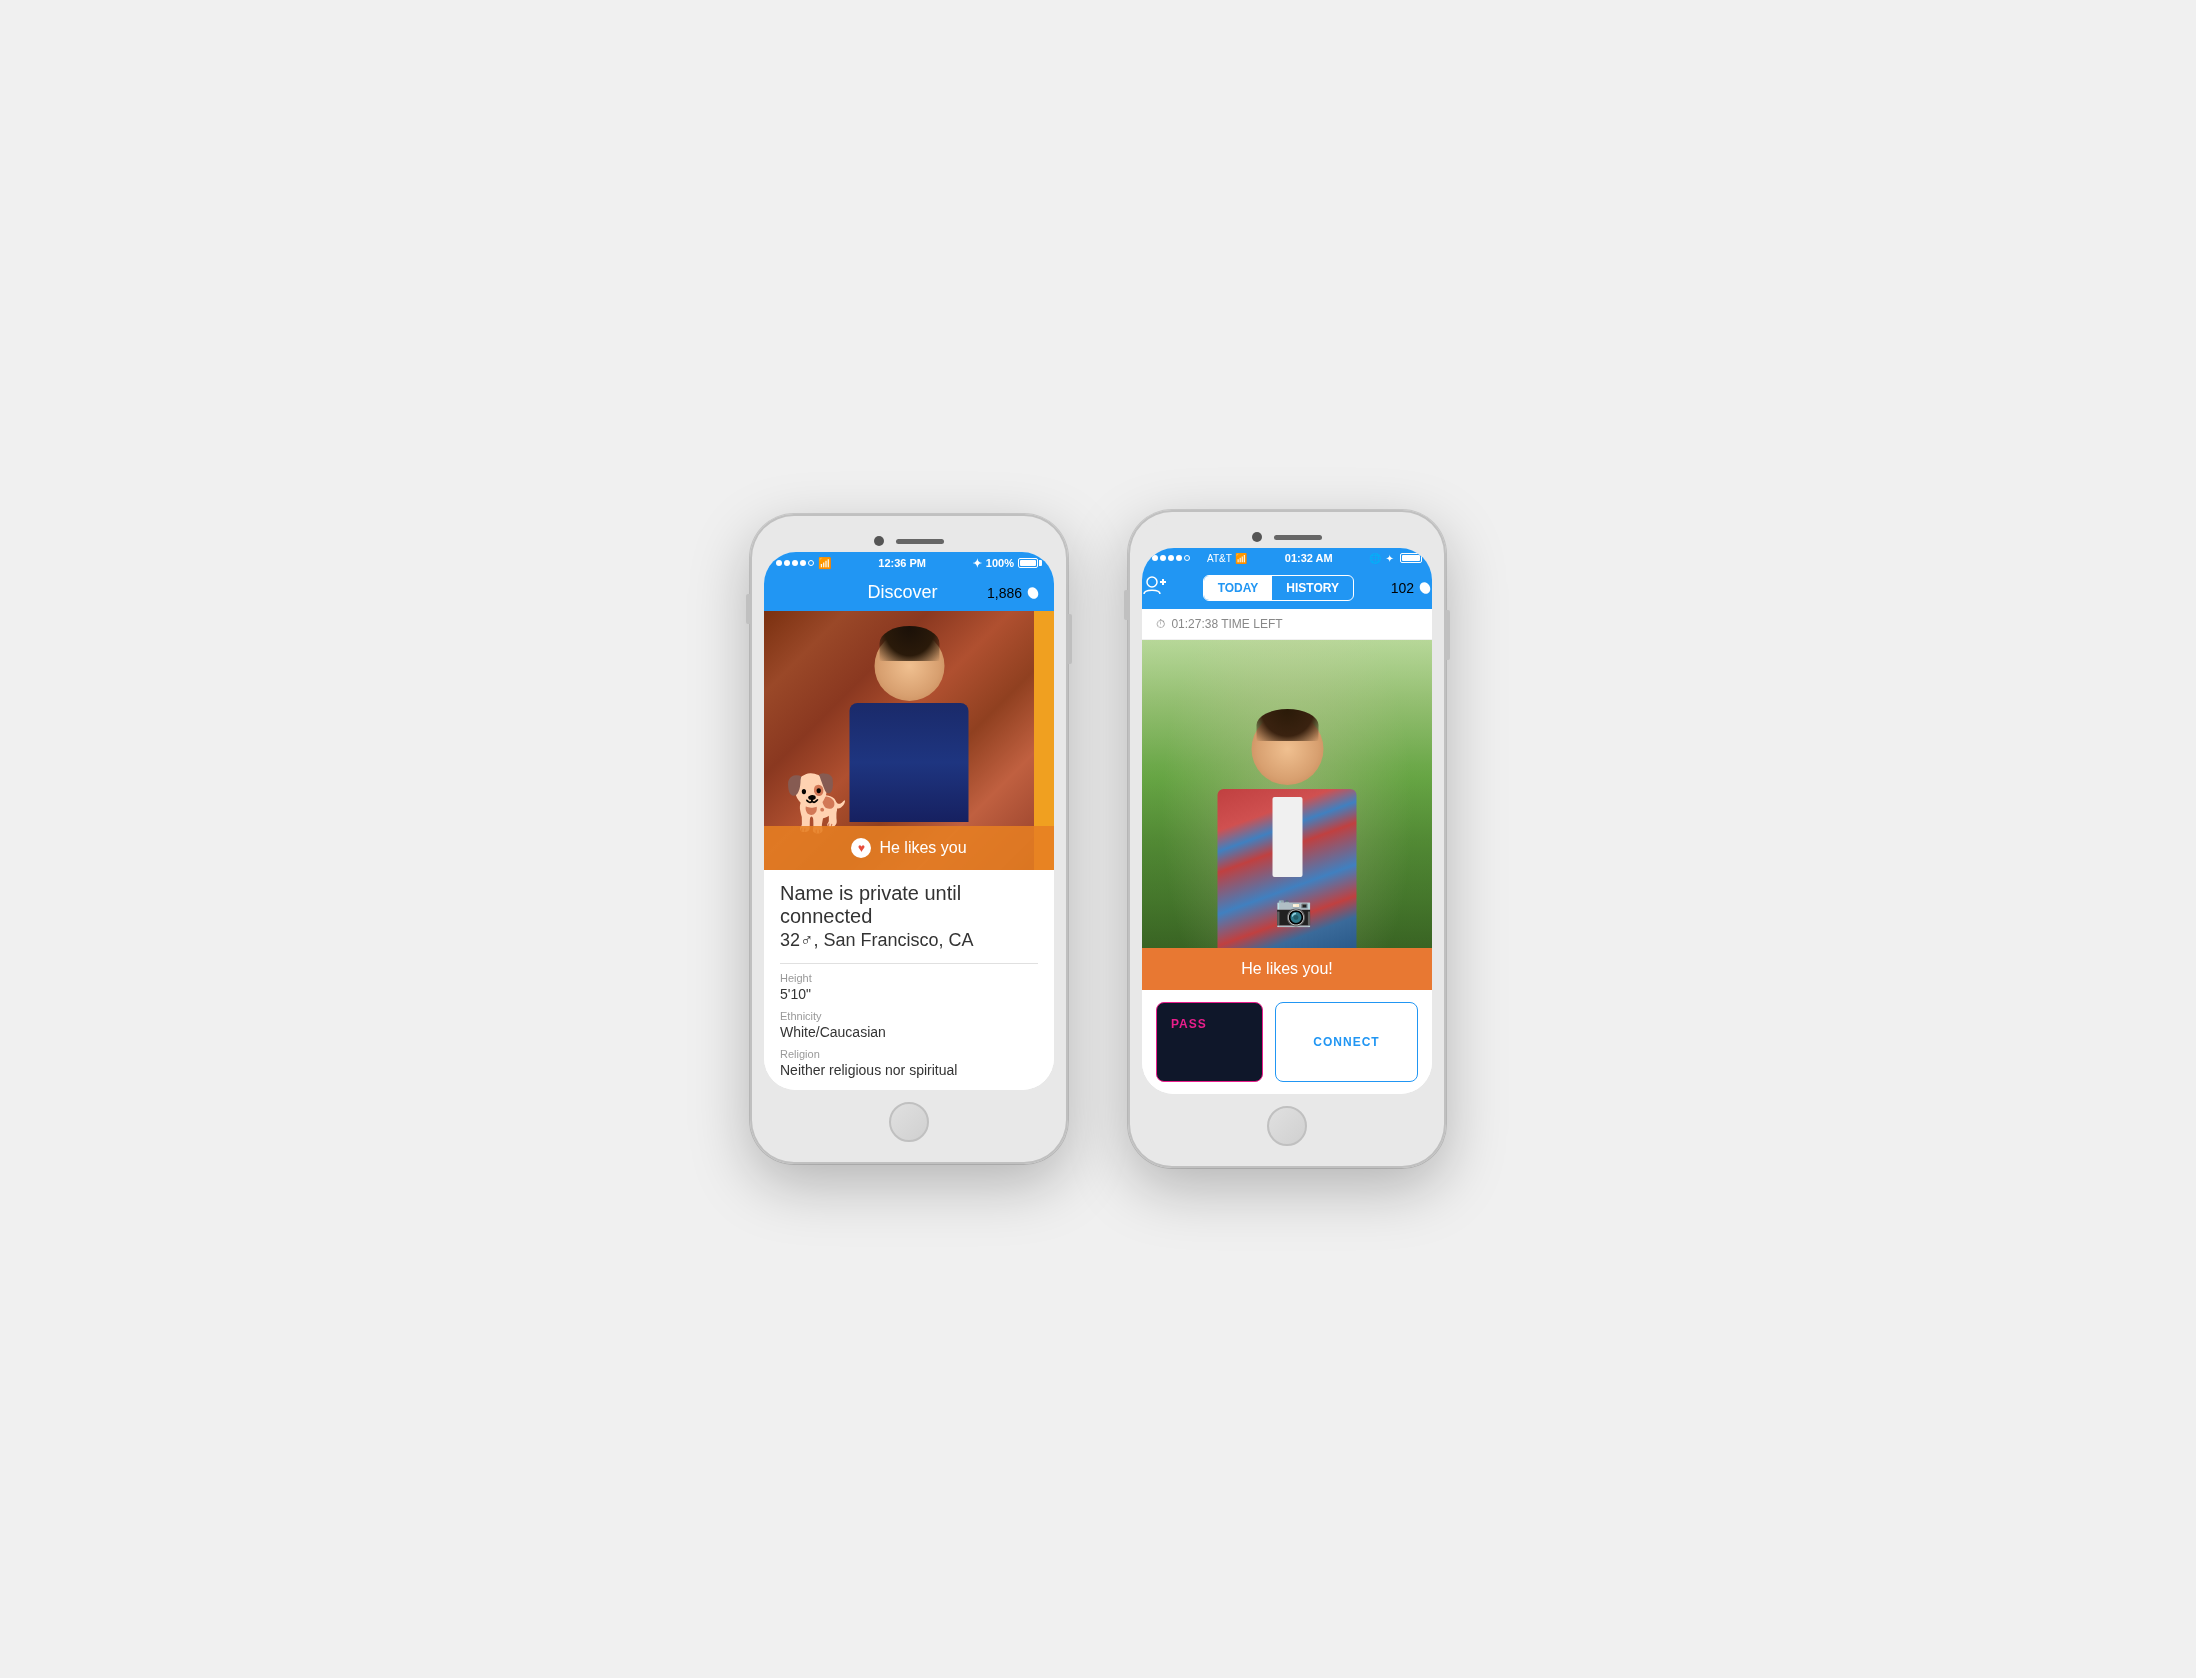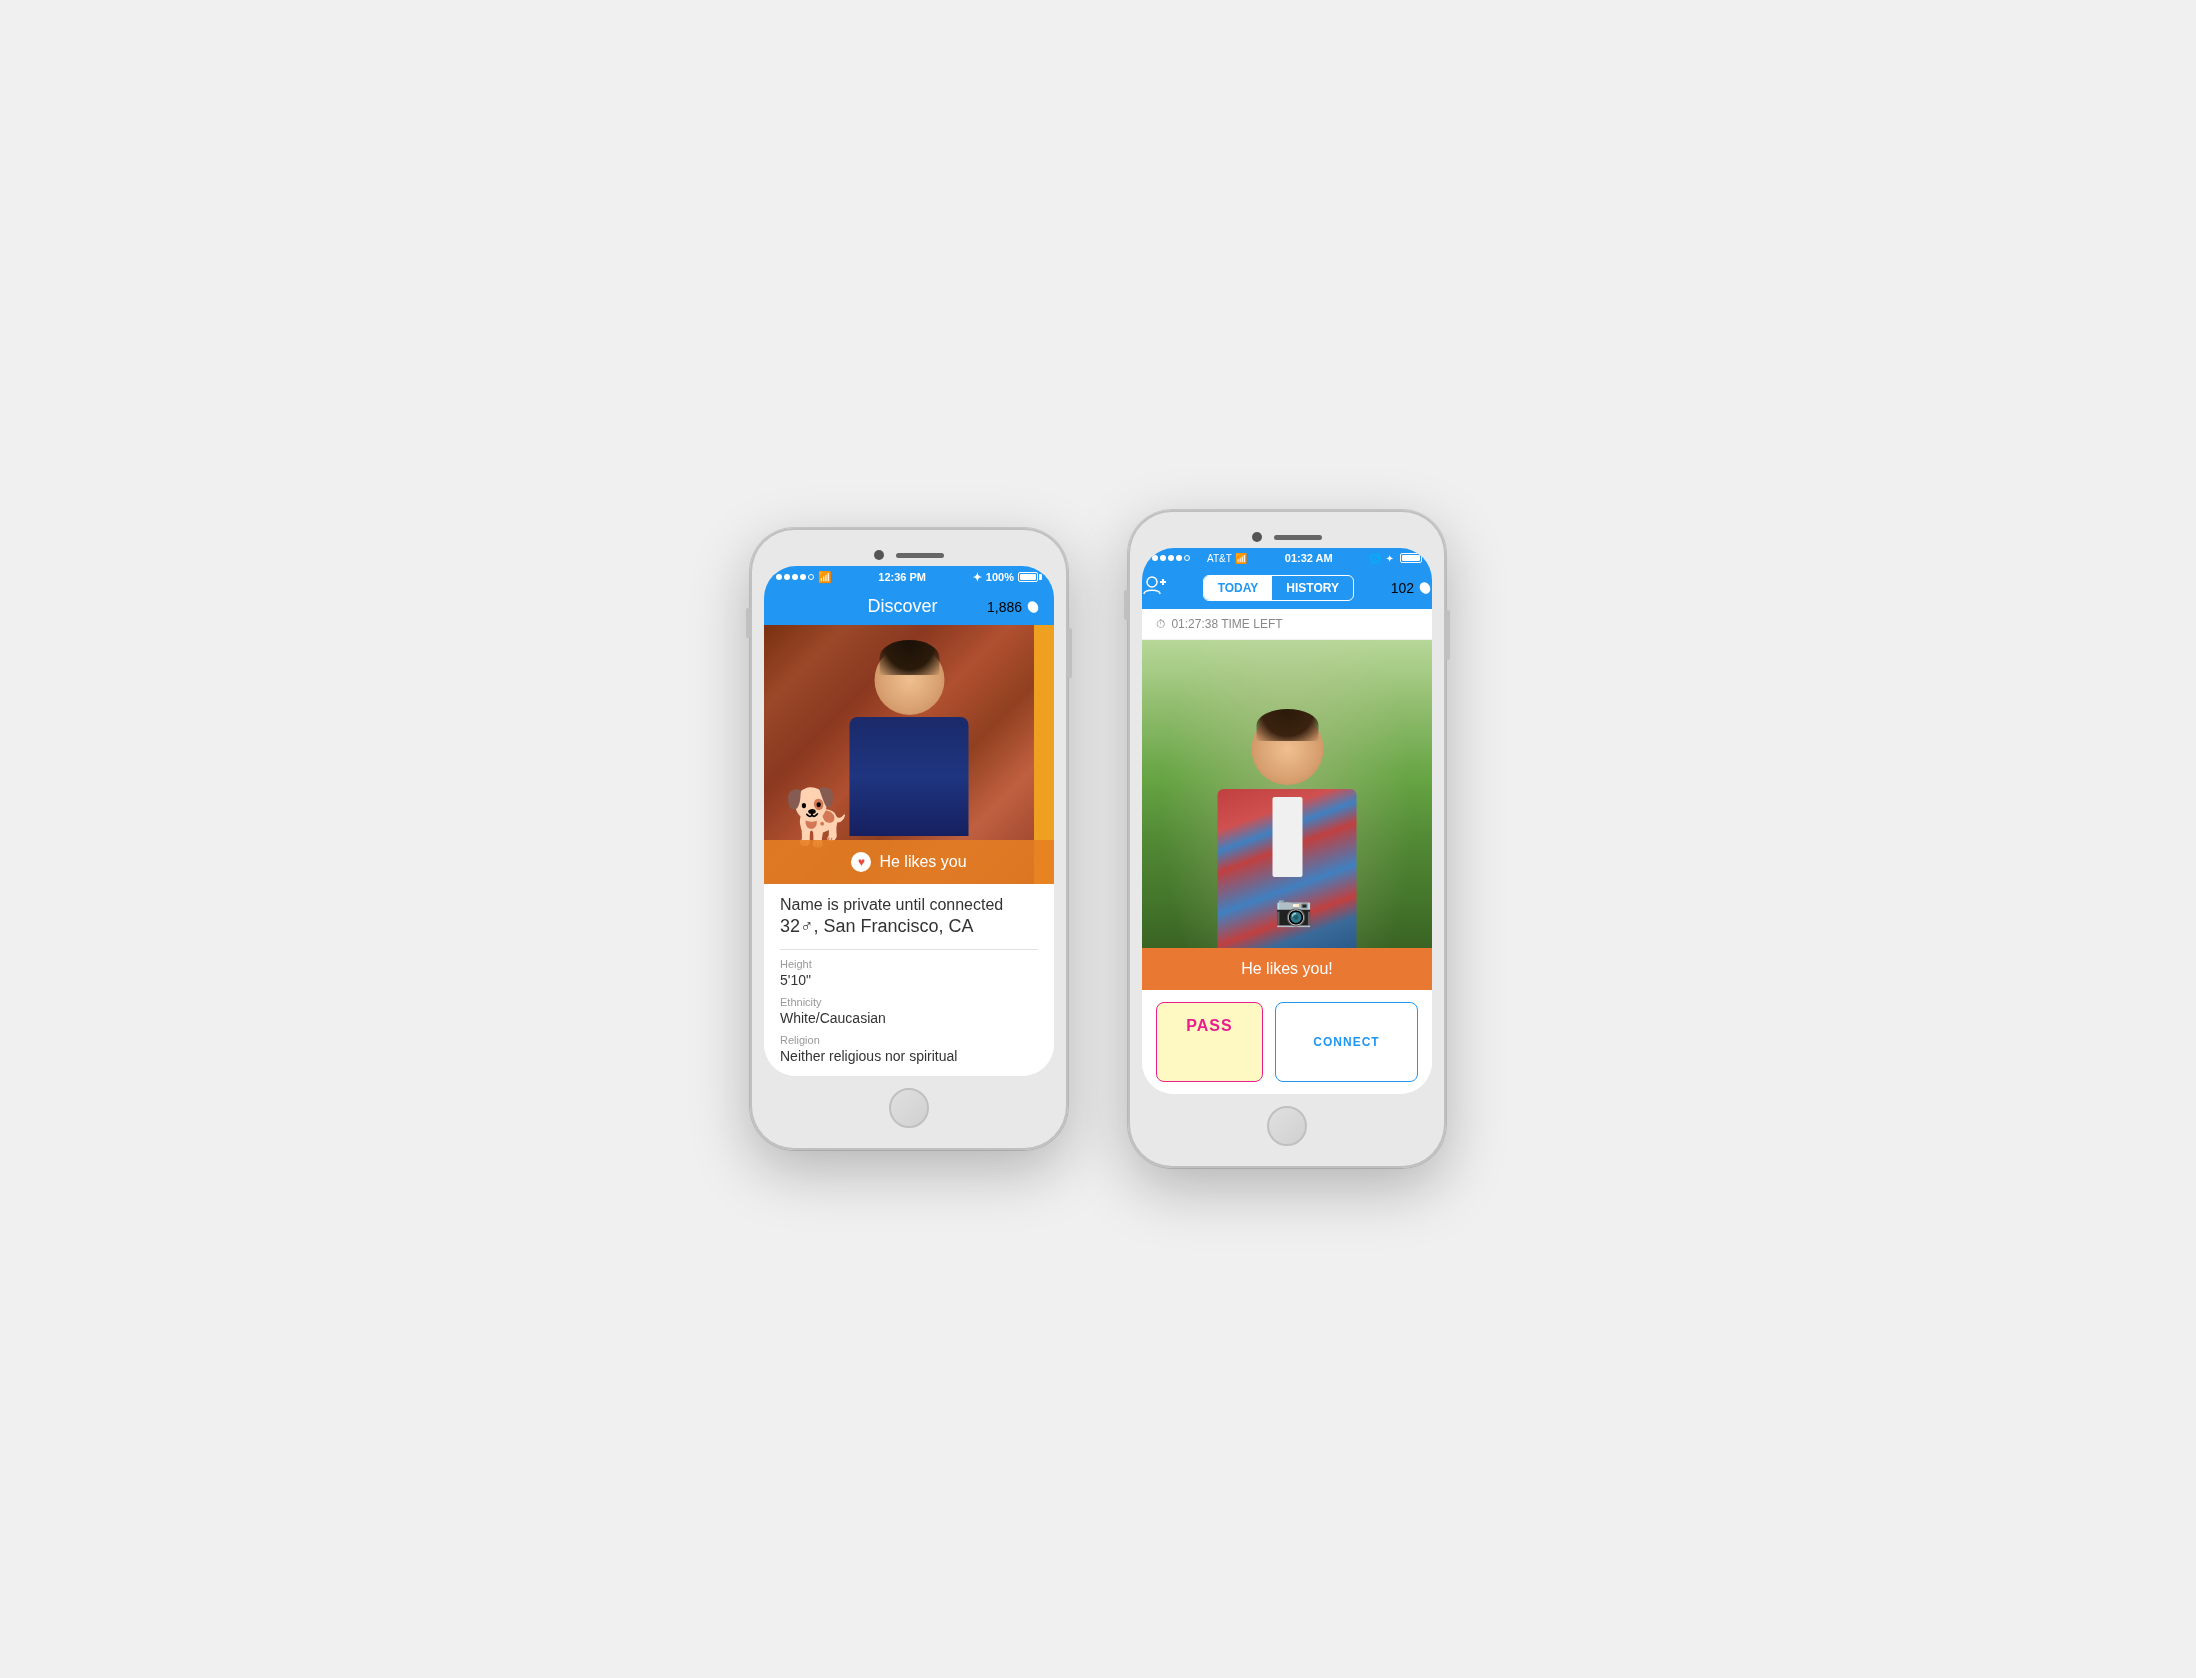--- a/index.html
+++ b/index.html
@@ -141,21 +141,21 @@
       flex-shrink: 0;
     }
 
     
     .profile-details {
       padding: 12px 16px;
       background: #fff;
     }
 
     .profile-name-line {
-      font-size: 16px;
+      font-size: 20px;
       color: #333;
       margin-bottom: 2px;
     }
 
     .profile-location-line {
       font-size: 18px;
       color: #333;
       margin-bottom: 12px;
     }
 
@@ -227,26 +227,25 @@
       gap: 12px;
       padding: 12px 14px;
       background: #fff;
     }
 
     .btn-pass {
       flex: 1;
       padding: 14px;
       border: 1.5px solid #e91e8c;
       border-radius: 8px;
-      background: #fef9c3;
+      background: #0f172a;
       color: #e91e8c;
-      font-size: 16px;
+      font-size: 12px;
       font-weight: 700;
       letter-spacing: 1px;
-      text-align: center;
     }
 
     .btn-connect {
       flex: 1;
       padding: 32px;
       border: 1.5px solid #2196F3;
       border-radius: 8px;
       background: white;
       color: #2196F3;
       font-size: 12px;

